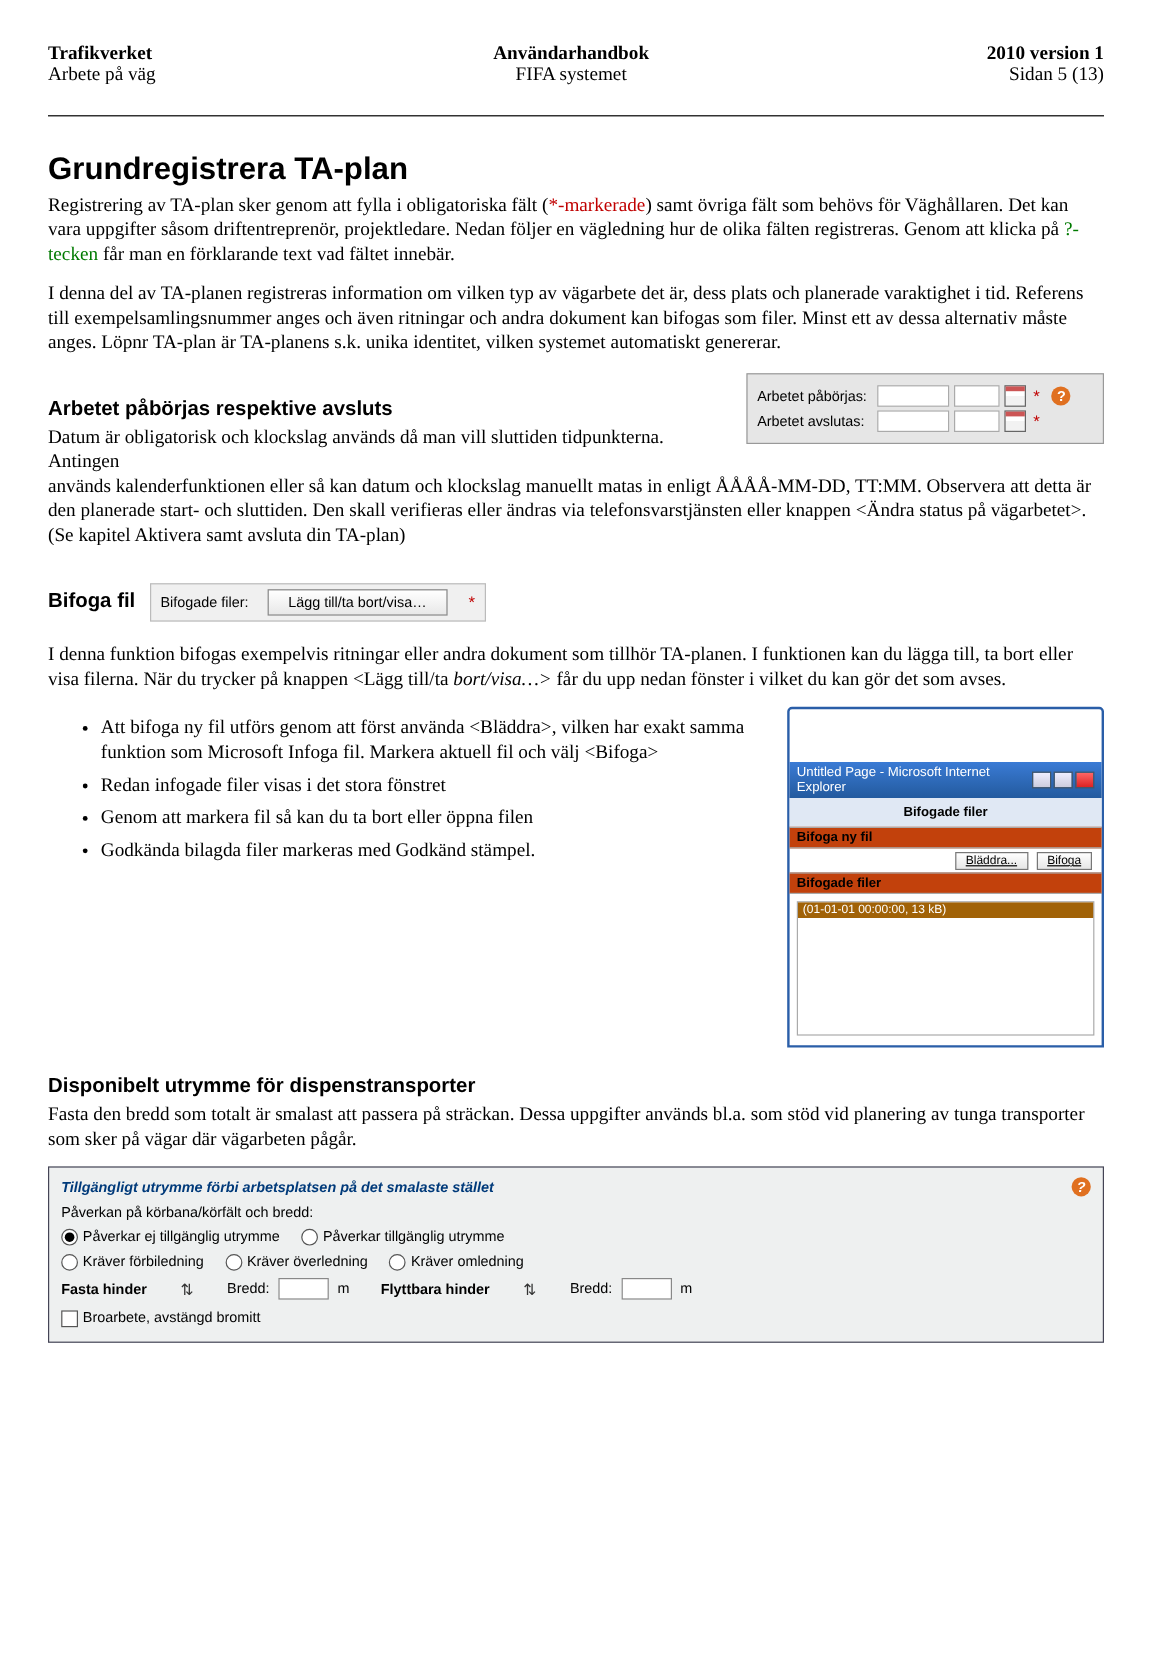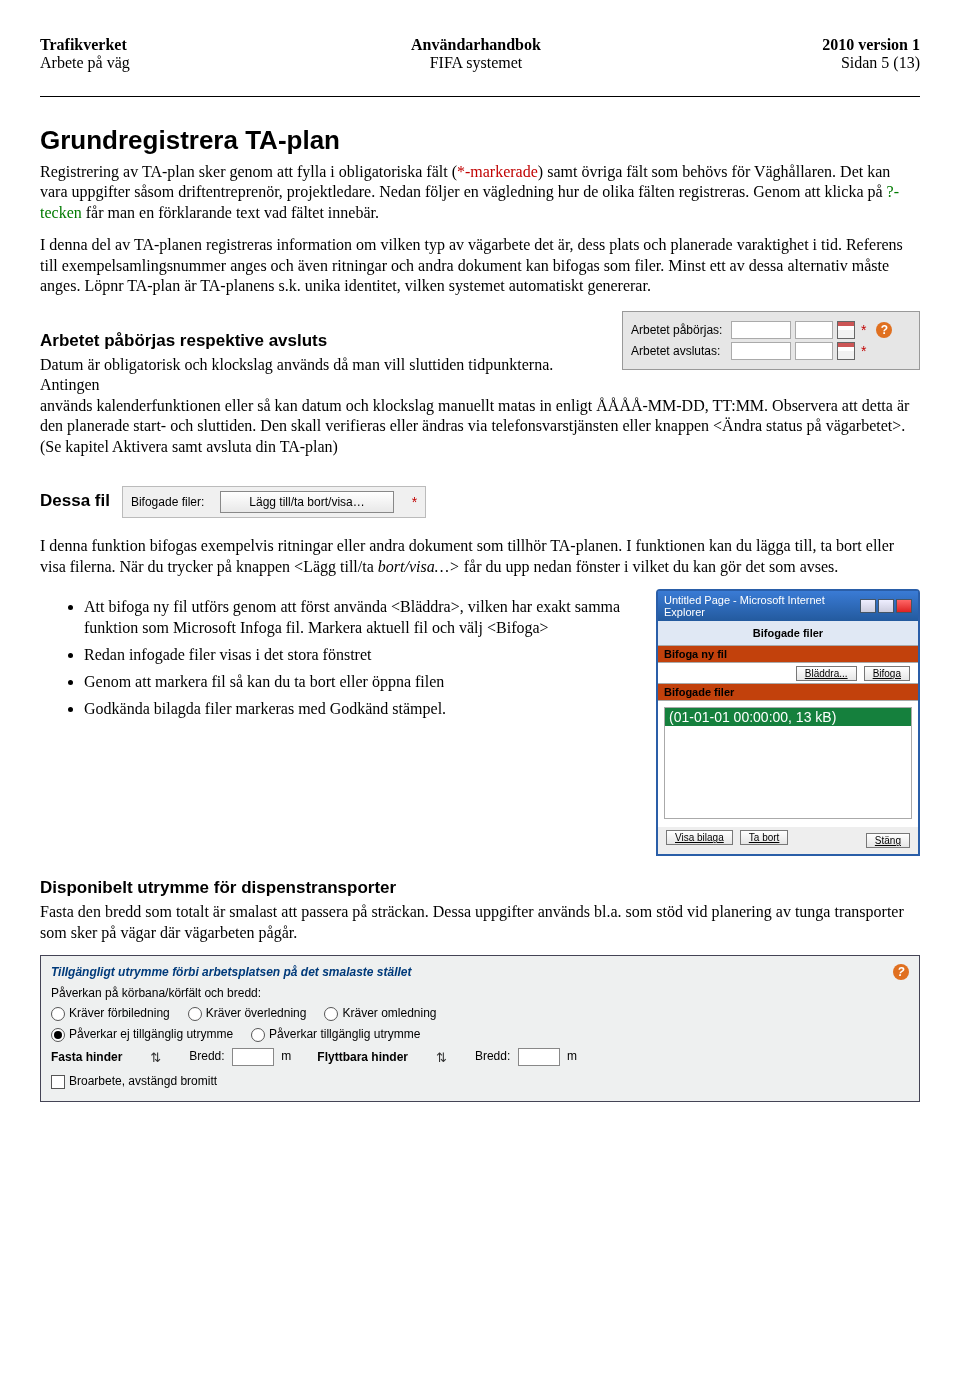--- a/index.html
+++ b/index.html
@@ -79,57 +79,58 @@
     margin-left:6px;
   }
   .bifoga-inline {
     display:inline-flex; align-items:center; gap:16px;
     background:#f0f0f0;border:1px solid #bbb;
     padding:4px 8px;margin-left:8px;vertical-align:middle;
     font-family:Arial,sans-serif;font-size:12px;
   }
   .bifoga-inline .btn {
     background:linear-gradient(#fff,#e8e8e8);
-    border:1px solid #888;padding:3px 28px;font-size:12px;
+    border:1px solid #888;padding:3px 16px;font-size:12px;
   }
   ul.bullets { list-style: disc; padding-left: 44px; margin: 8px 0; }
   ul.bullets li { margin: 6px 0; line-height:1.3; }
   .ie-popup {
     width: 260px;
     border: 2px solid #2a5ea8;
     border-radius: 4px 4px 0 0;
     font-family: Tahoma, sans-serif;
     font-size: 11px;
     background:#fff;
     position: relative;
   }
   .ie-popup .titlebar {
     background: linear-gradient(#3a7bd5,#235a9e);
     color:#fff;padding:3px 6px;display:flex;justify-content:flex-start;align-items:center;
     font-size:11px;
+    margin-top:44px;
   }
   .winbtns{display:flex;gap:2px;}
   .winbtns span{width:14px;height:12px;background:linear-gradient(#eef,#ccd);border:1px solid #456;}
   .winbtns span.red{background:linear-gradient(#f66,#d22);}
   .ie-popup .toolbar{
     background:#e0e8f4;padding:6px;text-align:center;font-weight:bold;color:#000;
   }
   .ie-popup .section-lbl{
     background:#c2410c;padding:2px 6px;font-weight:bold;border-top:1px solid #aaa;border-bottom:1px solid #aaa;
   }
   .ie-popup .pad{padding:4px 6px;}
   .ie-popup .btn-sm{
     background:linear-gradient(#fff,#e6e6e6);border:1px solid #777;padding:1px 8px;font-size:10px;margin:2px;text-decoration:underline;
   }
   .ie-popup .filelist{
     height:110px;background:#fff;border:1px solid #aaa;margin:2px 0 4px;
     position:relative;
   }
   .ie-popup .filelist .sel{
-    background:#15803d;color:#fff;font-size:14px;padding:1px 4px;
+    background:#a16207;color:#fff;font-size:10px;padding:1px 4px;
   }
   .ie-popup .bottom-row{display:flex;justify-content:space-between;padding:4px 6px;background:#eee;}
   .space-sect{
     border:1px solid #445;
     background:#eef0f0;
     padding:8px 10px 6px;
     font-family:Arial,sans-serif;font-size:12px;
     margin-top:6px;
   }
   .space-sect .head{
@@ -193,21 +194,21 @@
       <span class="lbl">Arbetet avslutas:</span>
       <span class="box"></span>
       <span class="box sm"></span>
       <span class="cal-icon"></span>
       <span class="star">*</span>
     </div>
   </div>
 </div>
 <p>används kalenderfunktionen eller så kan datum och klockslag manuellt matas in enligt ÅÅÅÅ-MM-DD,  TT:MM. Observera att detta är den planerade start- och sluttiden. Den skall verifieras eller ändras via telefonsvarstjänsten eller knappen &lt;Ändra status på vägarbetet&gt;. (Se kapitel Aktivera samt avsluta din TA-plan)</p>
 
-<h2 style="display:inline-block;">Dessa fil</h2>
+<h2 style="display:inline-block;">Bifoga fil</h2>
 <span class="bifoga-inline">
   <span>Bifogade filer:</span>
   <span class="btn">Lägg till/ta bort/visa…</span>
   <span class="star">*</span>
 </span>
 
 <p style="margin-top:18px;">
   <span>I denna funktion bifogas exempelvis ritningar eller andra dokument som tillhör TA-planen. I funktionen kan du lägga till, ta bort eller visa filerna. När du trycker på knappen &lt;Lägg till/ta </span><i>bort/visa…&gt;</i><span> får du upp nedan fönster i vilket du kan gör det som avses.</span>
 </p>
 
@@ -234,47 +235,40 @@
     <div class="pad" style="text-align:right;">
       <span class="btn-sm">Bläddra...</span>
       <span class="btn-sm">Bifoga</span>
     </div>
     <div class="section-lbl">Bifogade filer</div>
     <div class="pad">
       <div class="filelist">
         <div class="sel">(01-01-01 00:00:00, 13 kB)</div>
       </div>
     </div>
-    <div class="bottom-row">
-      <span>
-        <span class="btn-sm">Visa bilaga</span>
-        <span class="btn-sm">Ta bort</span>
-      </span>
-      <span class="btn-sm">Stäng</span>
-    </div>
   </div>
 </div>
 
 <h2>Disponibelt utrymme för dispenstransporter</h2>
 <p>Fasta den bredd som totalt är smalast att passera på sträckan. Dessa uppgifter används bl.a. som stöd vid planering av tunga transporter som sker på vägar där vägarbeten pågår.</p>
 
 <div class="space-sect">
   <div class="head">
     <span>Tillgängligt utrymme förbi arbetsplatsen på det smalaste stället</span>
     <span class="help-icon">?</span>
   </div>
   <div style="margin-bottom:4px;">Påverkan på körbana/körfält och bredd:</div>
   <div class="row">
+    <span><span class="radio-o sel"></span><span>Påverkar ej tillgänglig utrymme</span></span>
+    <span><span class="radio-o"></span><span>Påverkar tillgänglig utrymme</span></span>
+  </div>
+  <div class="row">
     <span><span class="radio-o"></span><span>Kräver förbiledning</span></span>
     <span><span class="radio-o"></span><span>Kräver överledning</span></span>
     <span><span class="radio-o"></span><span>Kräver omledning</span></span>
-  </div>
-  <div class="row">
-    <span><span class="radio-o sel"></span><span>Påverkar ej tillgänglig utrymme</span></span>
-    <span><span class="radio-o"></span><span>Påverkar tillgänglig utrymme</span></span>
   </div>
   <div class="row" style="gap:26px;">
     <span style="font-weight:bold;">Fasta hinder</span>
     <span class="udarr">⇅</span>
     <span>
       <span>Bredd:</span>
       <span class="inp"></span>
       <span>m</span>
     </span>
     <span style="font-weight:bold;">Flyttbara hinder</span>

